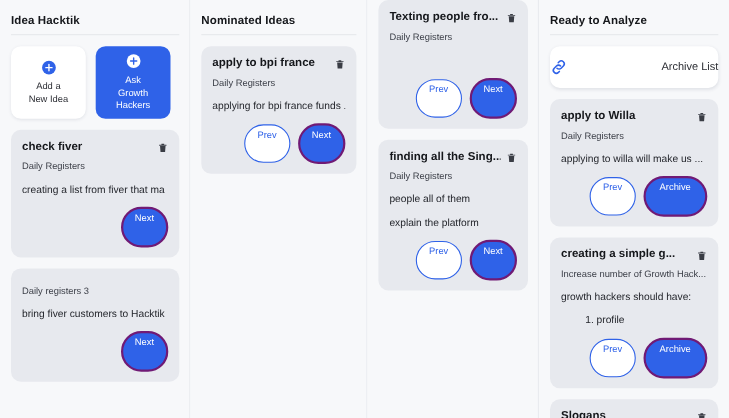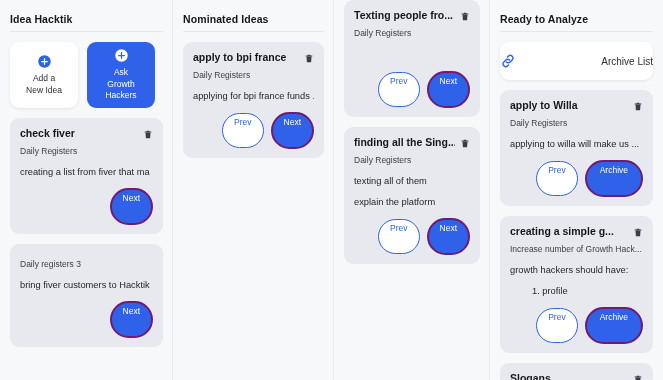--- a/index.html
+++ b/index.html
@@ -286,21 +286,21 @@
           </div>
         </div>
         <div class="card">
           <div class="card-head">
             <div class="card-title">finding all the Sing...</div>
             <span class="trash-icon"><svg width="10" height="11" viewBox="0 0 24 24">
                 <path d="M9 3h6v2h5v2H4V5h5V3zM6 8h12l-1 13H7L6 8z" fill="#3a3d45"></path>
               </svg></span>
           </div>
           <div class="card-sub">Daily Registers</div>
-          <div class="card-line">texting all of them</div>
+          <div class="card-line">people all of them</div>
           <div class="card-line">explain the platform</div>
           <div class="btn-row">
             <button class="btn btn-outline">Prev</button>
             <button class="btn btn-primary">Next</button>
           </div>
         </div>
       </div>
     </div>
     <div class="column col-4">
       <div class="col-header">Ready to Analyze</div>

